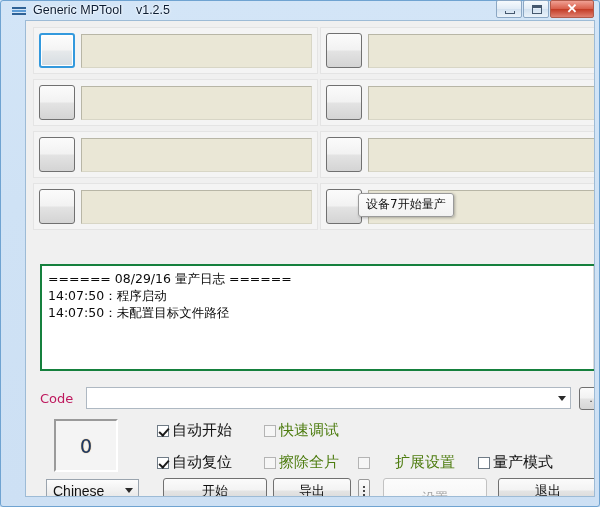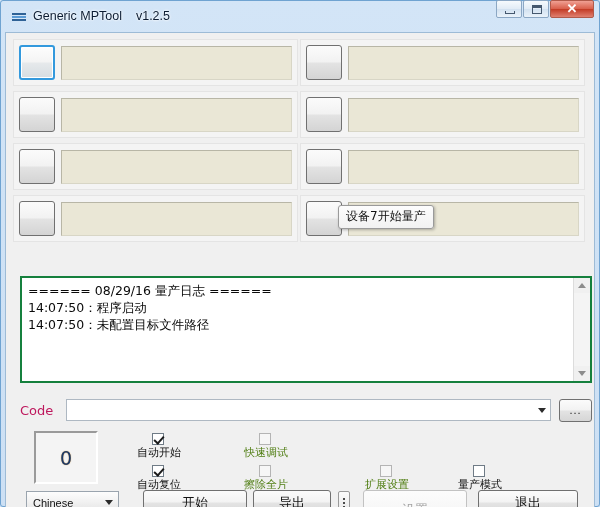--- a/index.html
+++ b/index.html
@@ -17,21 +17,21 @@
     padding:0 5px 5px 5px;
   }
   .window::before{
     content:"";position:absolute;left:0;top:0;width:600px;height:507px;
     border:1px solid #6fa3d1;box-sizing:border-box;pointer-events:none;
     border-radius:3px;
   }
 
   
   .titlebar{
-    height:32px;position:relative;display:flex;align-items:center;
+    height:20px;position:relative;display:flex;align-items:center;
     padding-left:6px;
   }
   .app-icon{
     width:16px;height:16px;margin-right:6px;position:relative;flex:0 0 auto;
   }
   .app-icon i{
     position:absolute;left:1px;width:14px;height:2px;background:#3a6ea5;display:block;
   }
   .app-icon i:nth-child(1){top:5px;background:#2f6296;}
   .app-icon i:nth-child(2){top:8px;background:#5b9bd5;}
@@ -73,20 +73,21 @@
   }
 
   
   .client{
     position:relative;
     height:477px;box-sizing:border-box;
     background:#f0f0f0;
     border:1px solid #9dbbd6;
     border-bottom:1px solid #9dbbd6;
     overflow:hidden;
+    margin-left:20px;
   }
 
   
   .device-grid{
     position:absolute;left:7px;top:6px;width:572px;
     display:grid;grid-template-columns:285px 285px;gap:5px 2px;
   }
   .device-panel{
     height:47px;box-sizing:border-box;
     border:1px solid #e4e4e4;
@@ -195,21 +196,21 @@
   }
   .counter .num{
     font-family:"DejaVu Sans","Liberation Sans",sans-serif;
     font-size:19px;color:#1b3a6b;
     text-shadow:0 0 1px #d08a20;
   }
 
   
   .cbx{
     position:absolute;display:flex;align-items:center;white-space:nowrap;
-    font-family:"DejaVu Sans","Liberation Sans",sans-serif;font-size:11px;color:#101010;flex-direction:column;
+    font-family:"DejaVu Sans","Liberation Sans",sans-serif;font-size:15px;color:#101010;
   }
   .cbx .box{
     width:12px;height:12px;box-sizing:border-box;margin-right:3px;flex:0 0 auto;
     border:1px solid #6f7b86;background:#ffffff;position:relative;
   }
   .cbx.checked .box::after{
     content:"";position:absolute;left:3px;top:0px;width:4px;height:8px;
     border:solid #1b1b1b;border-width:0 2px 2px 0;transform:rotate(42deg);
   }
   .cbx.disabled{color:#4d7c0f;}
@@ -226,21 +227,21 @@
   .btn.disabled{
     color:#a2a2a2;border-color:#c2c2c2;
     background:linear-gradient(to bottom,#fcfcfc 0%,#f7f7f7 48%,#f0f0f0 52%,#ececec 100%);
   }
   .lang-combo{
     position:absolute;left:20px;top:458px;width:93px;height:23px;box-sizing:border-box;
     border:1px solid #9aa4ae;background:linear-gradient(to bottom,#fdfdfd 0%,#f0f0f0 52%,#e2e2e2 100%);
     display:flex;align-items:center;
   }
   .lang-combo .lval{
-    padding-left:6px;font-size:11px;color:#101010;flex:1 1 auto;
+    padding-left:6px;font-size:14px;color:#101010;flex:1 1 auto;
     font-family:"Liberation Sans",sans-serif;
   }
   .lang-combo .larrow{
     width:18px;display:flex;align-items:center;justify-content:center;flex:0 0 auto;
   }
   .lang-combo .larrow .tri{
     width:0;height:0;border-left:4px solid transparent;border-right:4px solid transparent;
     border-top:5px solid #2b2b2b;
   }
   .dots-btn{
@@ -360,21 +361,21 @@
     </div>
 
     <div class="cbx checked" style="left:131px;top:432px;">
       <span class="box"></span>
       <span>自动复位</span>
     </div>
     <div class="cbx disabled" style="left:238px;top:432px;">
       <span class="box"></span>
       <span>擦除全片</span>
     </div>
-    <div class="cbx disabled" style="left:359px;top:432px;">
+    <div class="cbx disabled" style="left:332px;top:432px;gap:22px;">
       <span class="box"></span>
       <span>扩展设置</span>
     </div>
     <div class="cbx" style="left:452px;top:432px;">
       <span class="box"></span>
       <span>量产模式</span>
     </div>
 
     <div class="lang-combo">
       <span class="lval">Chinese</span>

